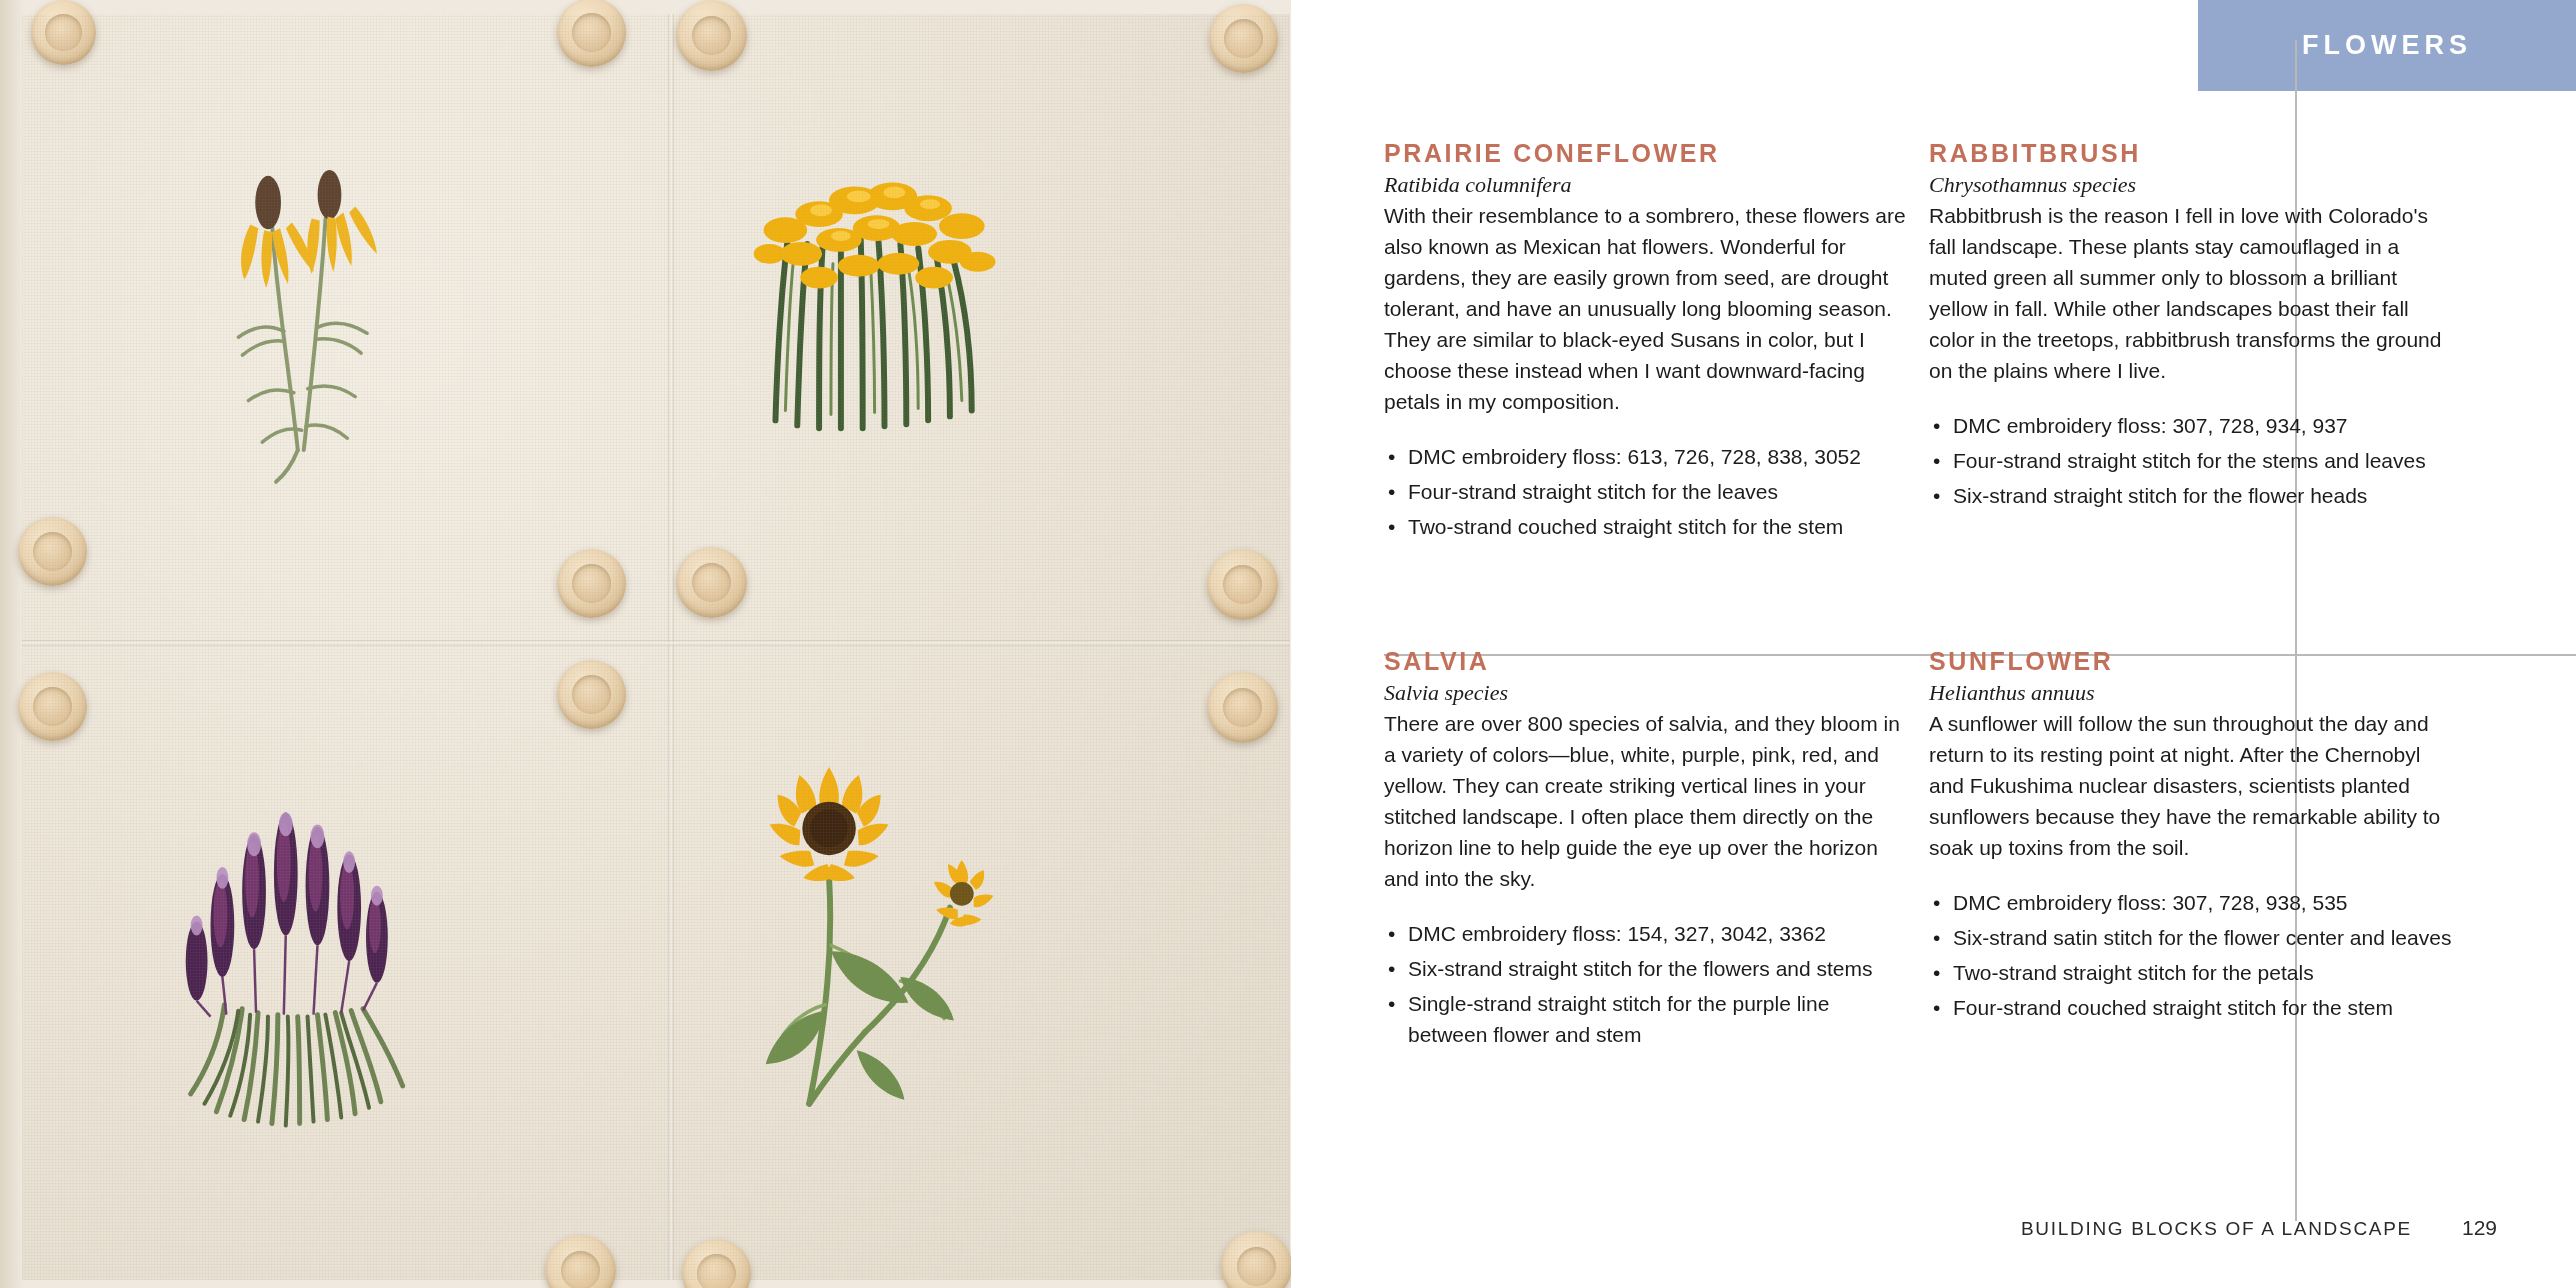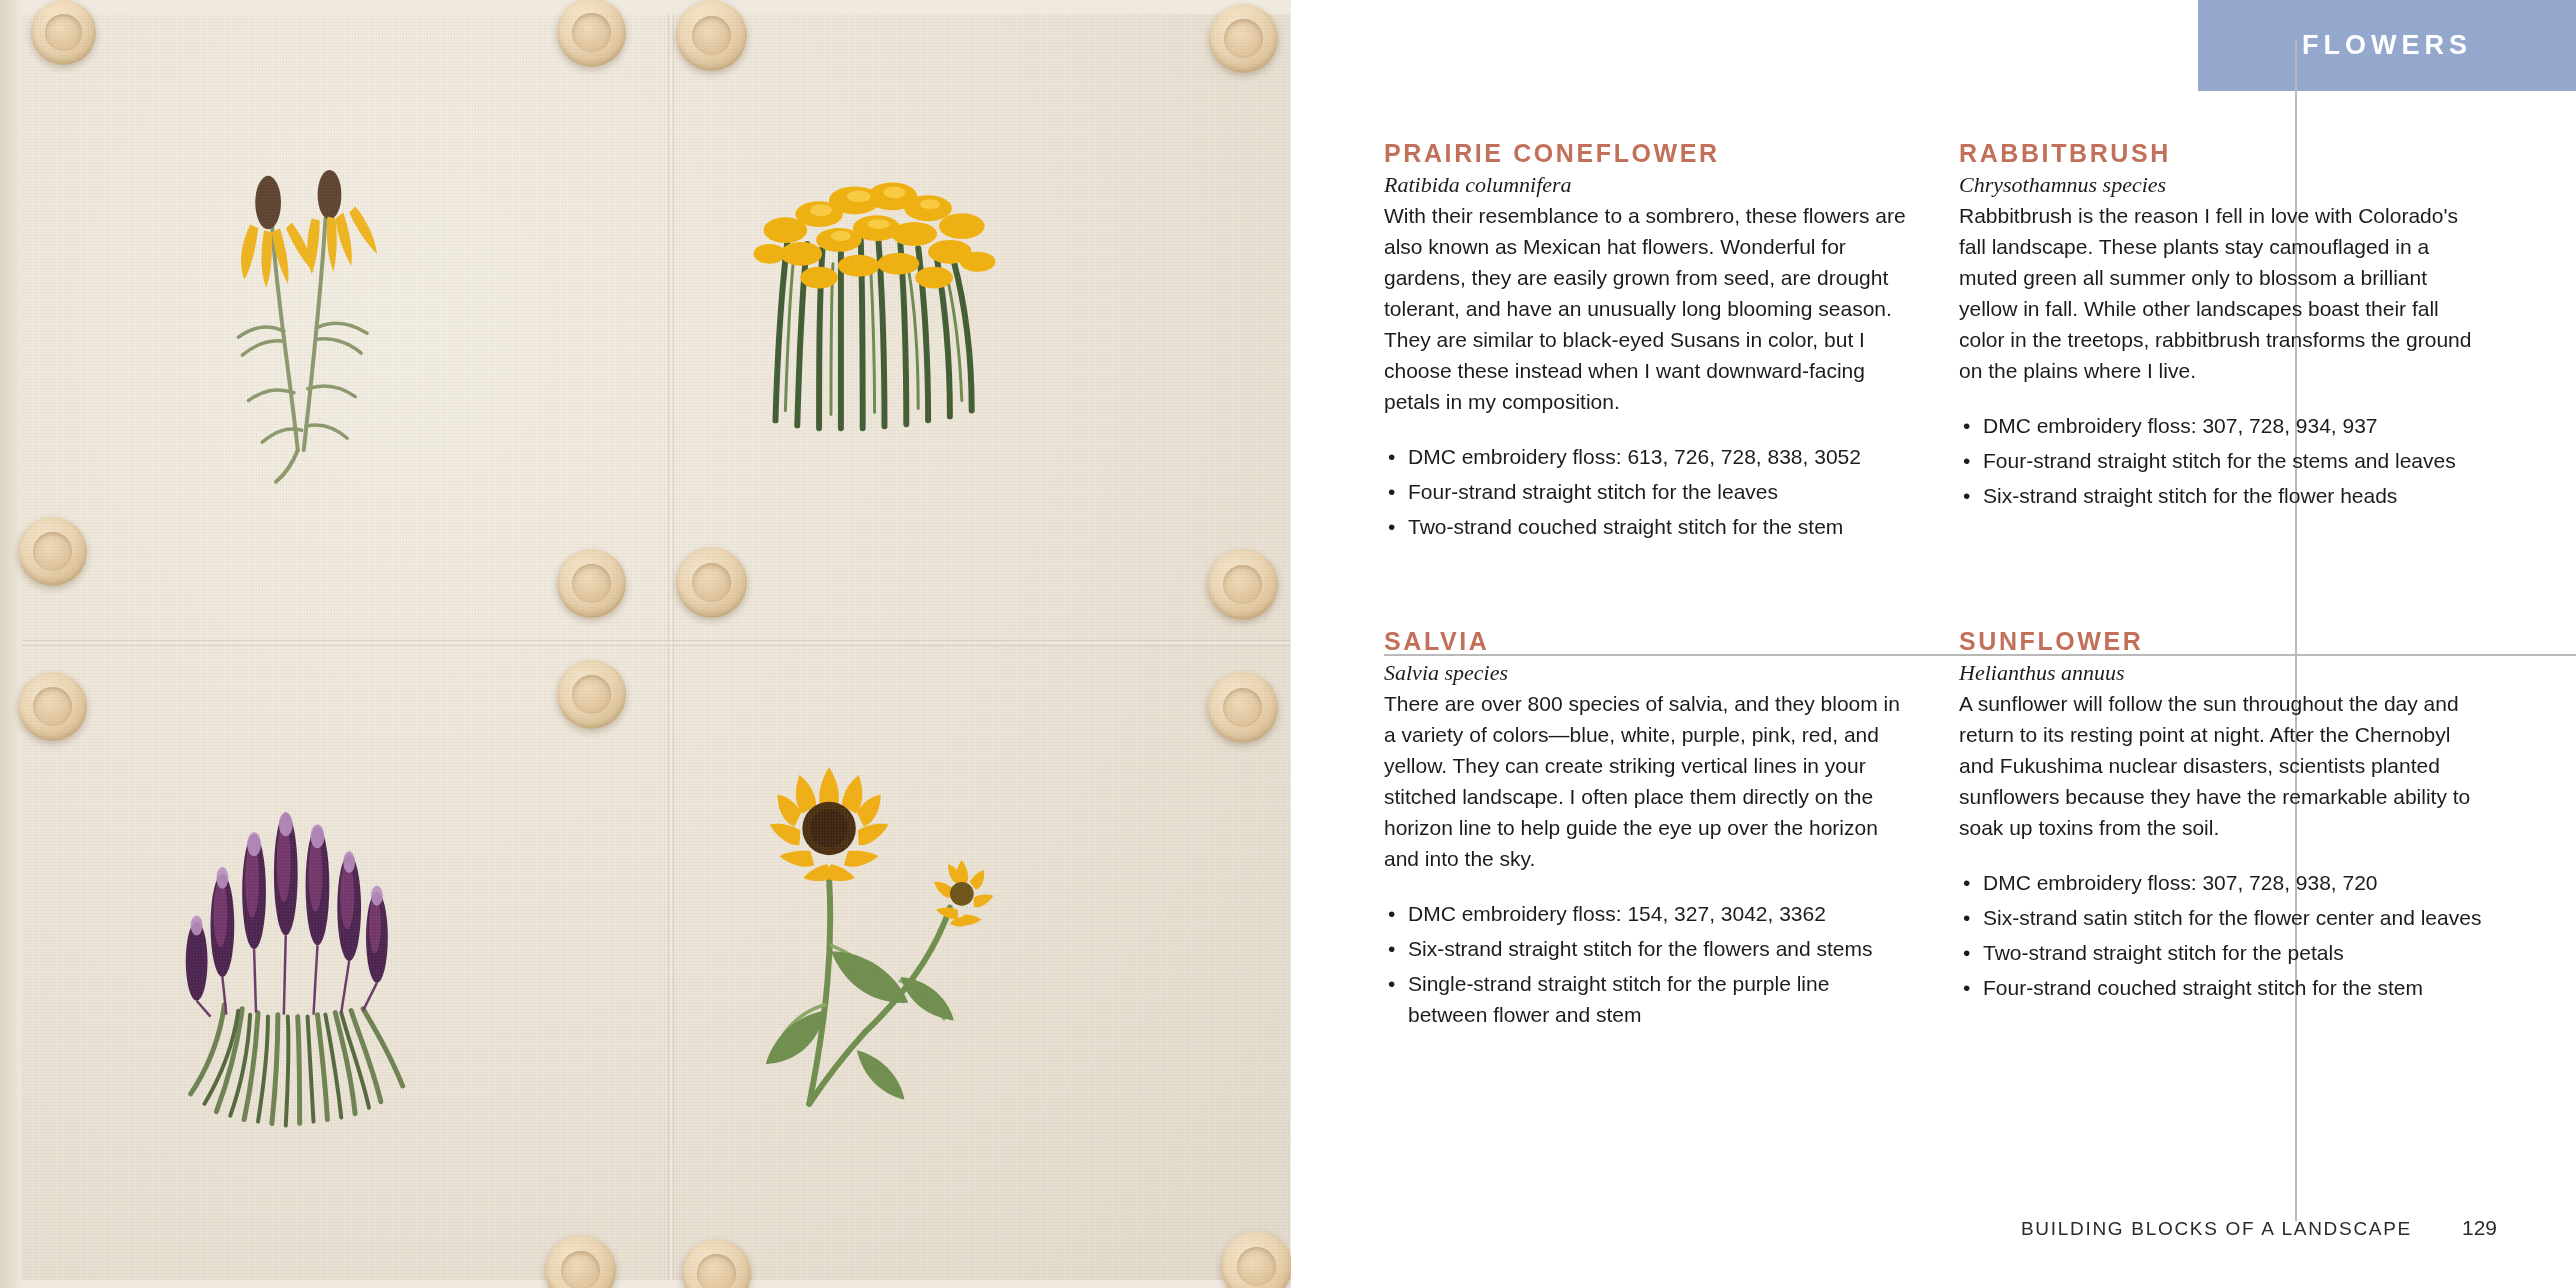--- a/index.html
+++ b/index.html
@@ -115,20 +115,21 @@
 
   .cols {
     position: absolute;
     left: 93px;
     top: 139px;
     width: 1100px;
     display: grid;
     grid-template-columns: 525px 525px;
     column-gap: 50px;
     row-gap: 0;
+    gap: 20px;
   }
   .col-rule {
     position: absolute;
     left: 1004px;
     top: 40px;
     width: 2px;
     height: 1181px;
     background: #b9b9b9;
   }
   .row-rule {
@@ -486,21 +487,21 @@
           <li>Six-strand straight stitch for the flowers and stems</li>
           <li>Single-strand straight stitch for the purple line between flower and stem</li>
         </ul>
       </div>
 
       <div class="entry bottom">
         <h2>SUNFLOWER</h2>
         <p class="latin">Helianthus annuus</p>
         <p class="body">A sunflower will follow the sun throughout the day and return to its resting point at night. After the Chernobyl and Fukushima nuclear disasters, scientists planted sunflowers because they have the remarkable ability to soak up toxins from the soil.</p>
         <ul>
-          <li>DMC embroidery floss: 307, 728, 938, 720</li>
+          <li>DMC embroidery floss: 307, 728, 938, 535</li>
           <li>Six-strand satin stitch for the flower center and leaves</li>
           <li>Two-strand straight stitch for the petals</li>
           <li>Four-strand couched straight stitch for the stem</li>
         </ul>
       </div>
     </div>
 
     <div class="footer">
       <span class="run">BUILDING BLOCKS OF A LANDSCAPE</span>
       <span class="pageno">129</span>

